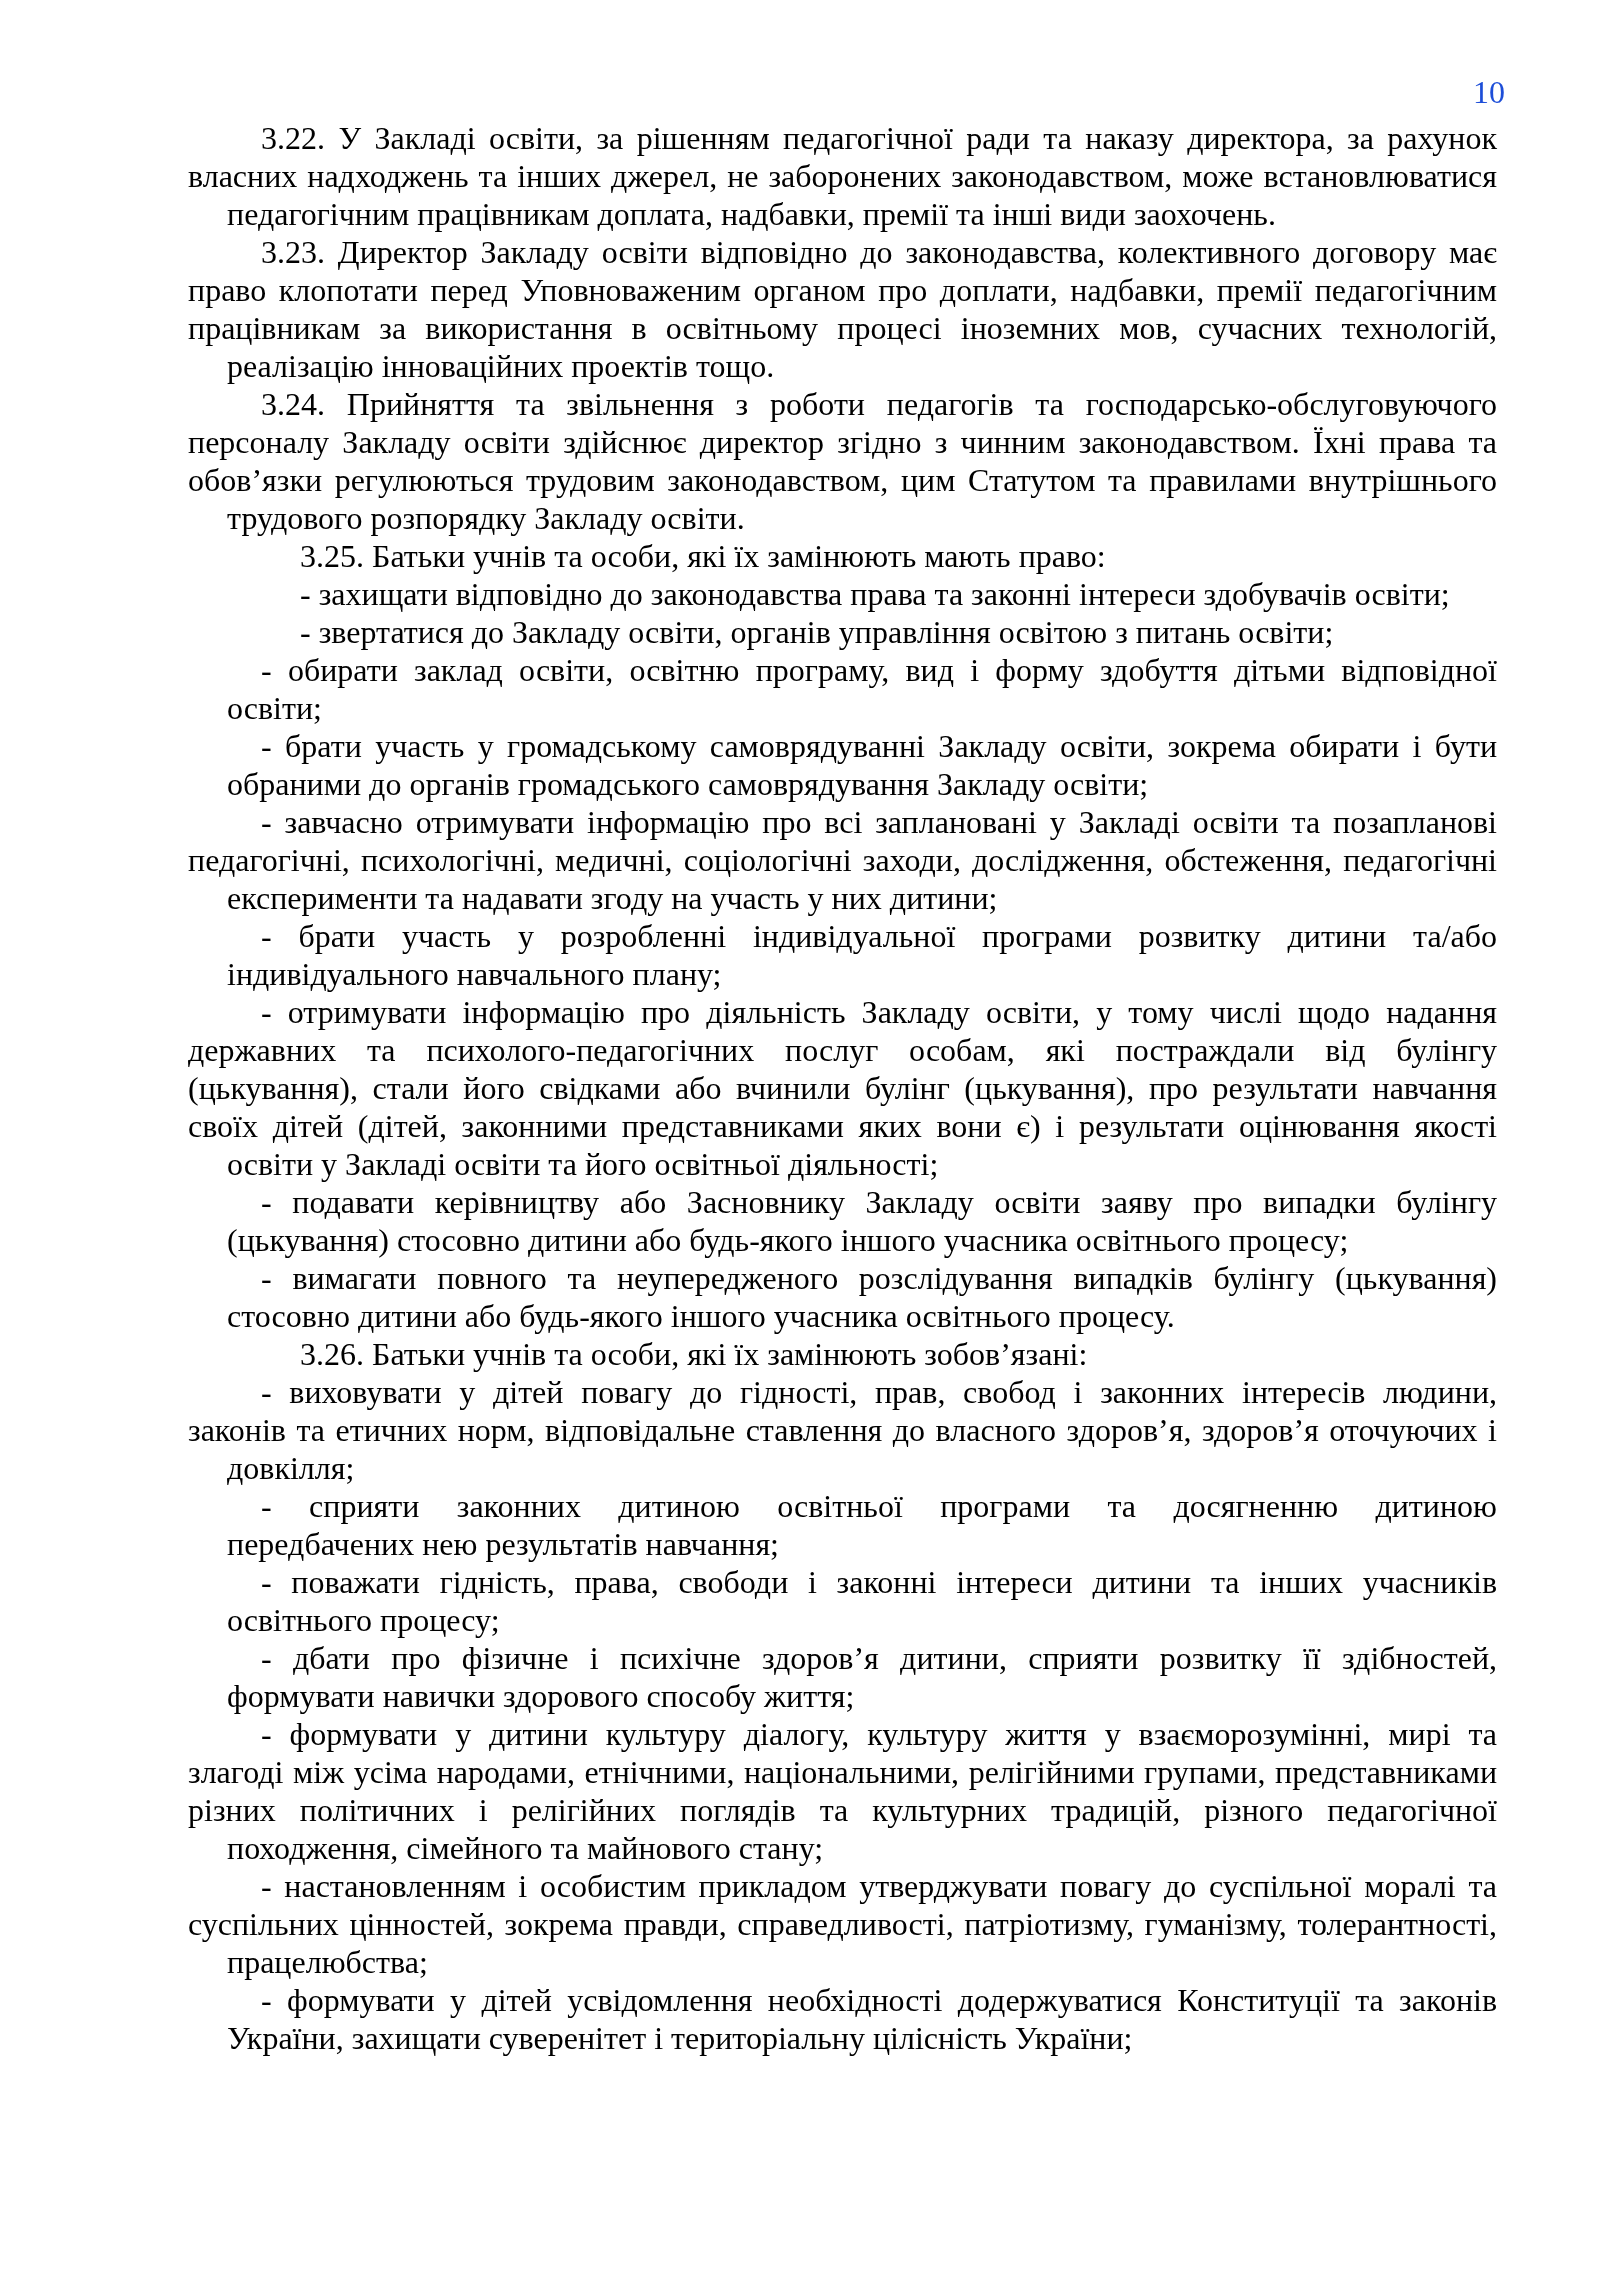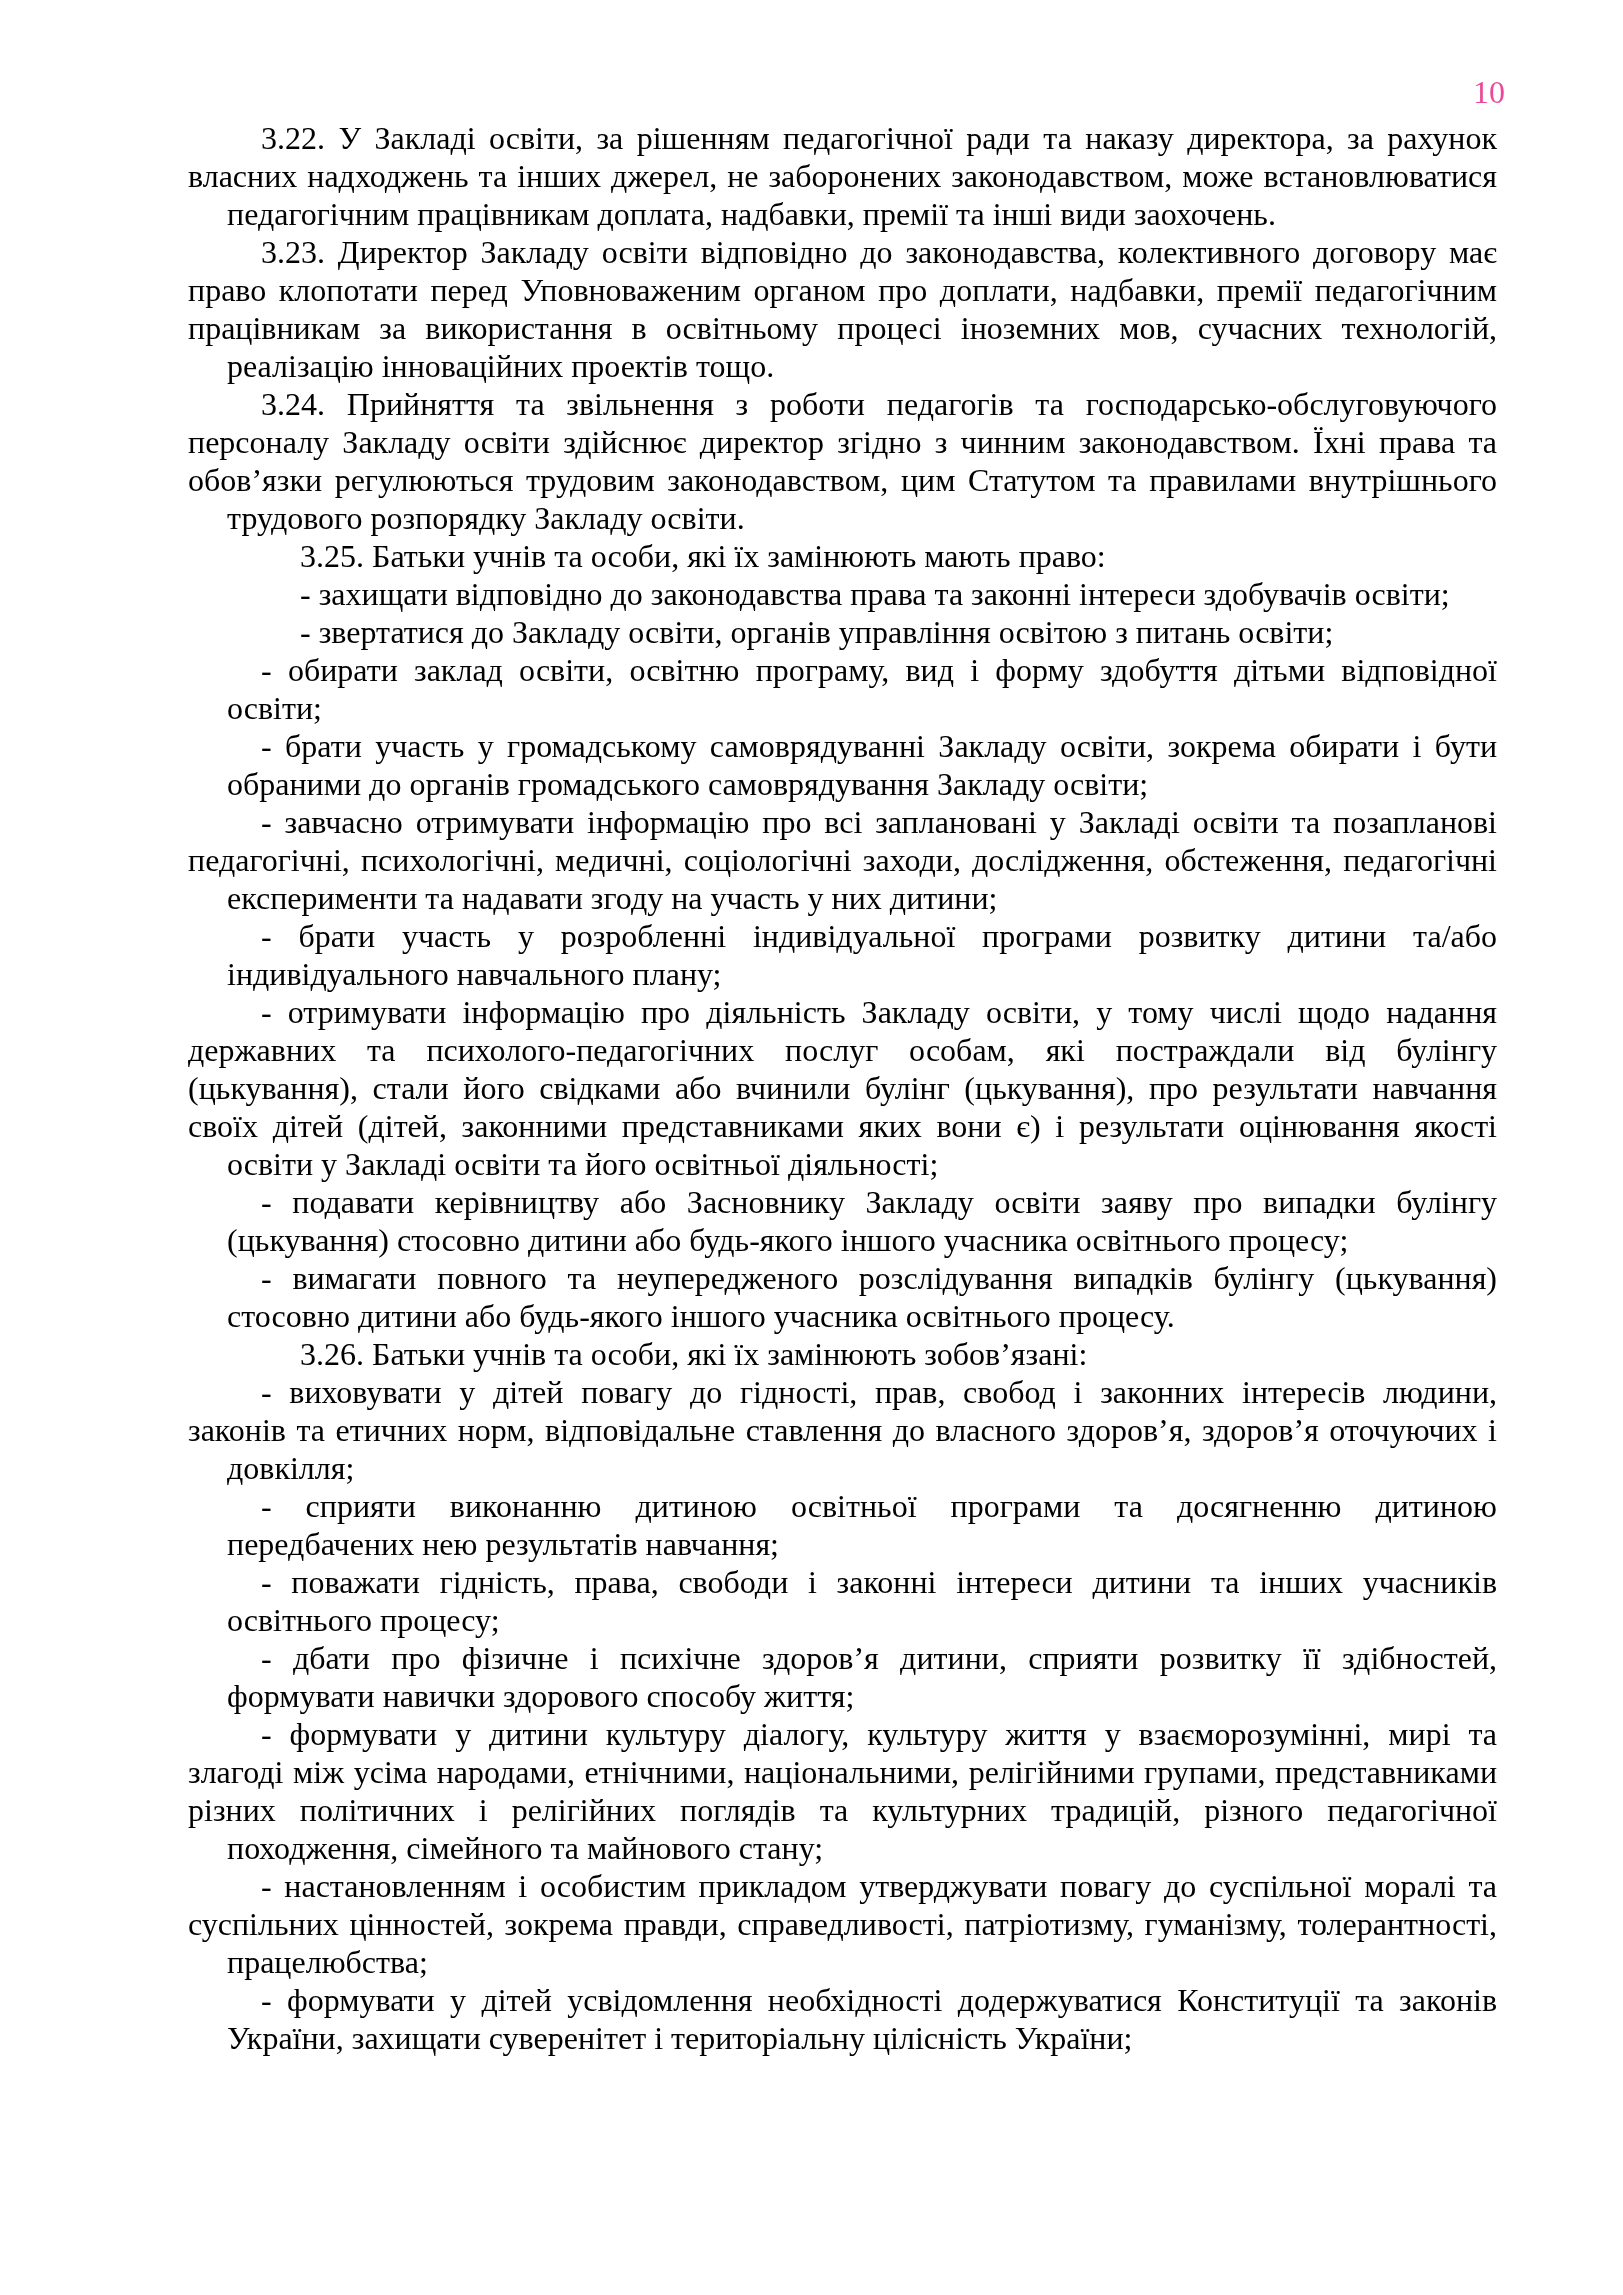--- a/index.html
+++ b/index.html
@@ -15,21 +15,21 @@
     color: #000000;
     font-family: "Liberation Serif", "DejaVu Serif", serif;
     overflow: hidden;
   }
   .page-number {
     position: absolute;
     top: 73px;
     right: 118px;
     font-size: 32px;
     line-height: 38px;
-    color: #ec4899;
+    color: #1d4ed8;
   }
   .content {
     position: absolute;
     left: 188px;
     top: 119px;
     width: 1309px;
     font-size: 32px;
     line-height: 38px;
   }
   .para { margin: 0; padding: 0; }
@@ -114,21 +114,21 @@
       </div>
       <div class="para">
         <div class="line first last">3.26. Батьки учнів та особи, які їх замінюють зобов’язані:</div>
       </div>
       <div class="para">
         <div class="line first">- виховувати у дітей повагу до гідності, прав, свобод і законних інтересів людини,</div>
         <div class="line">законів та етичних норм, відповідальне ставлення до власного здоров’я, здоров’я оточуючих і</div>
         <div class="line last">довкілля;</div>
       </div>
       <div class="para">
-        <div class="line first">- сприяти виконанню дитиною освітньої програми та досягненню дитиною</div>
+        <div class="line first">- сприяти законних дитиною освітньої програми та досягненню дитиною</div>
         <div class="line last">передбачених нею результатів навчання;</div>
       </div>
       <div class="para">
         <div class="line first">- поважати гідність, права, свободи і законні інтереси дитини та інших учасників</div>
         <div class="line last">освітнього процесу;</div>
       </div>
       <div class="para">
         <div class="line first">- дбати про фізичне і психічне здоров’я дитини, сприяти розвитку її здібностей,</div>
         <div class="line last">формувати навички здорового способу життя;</div>
       </div>

